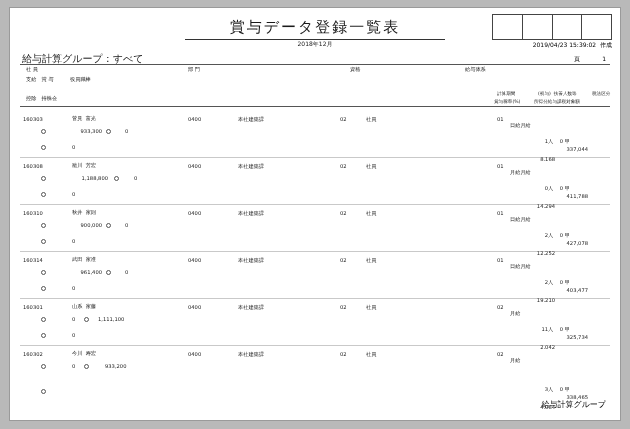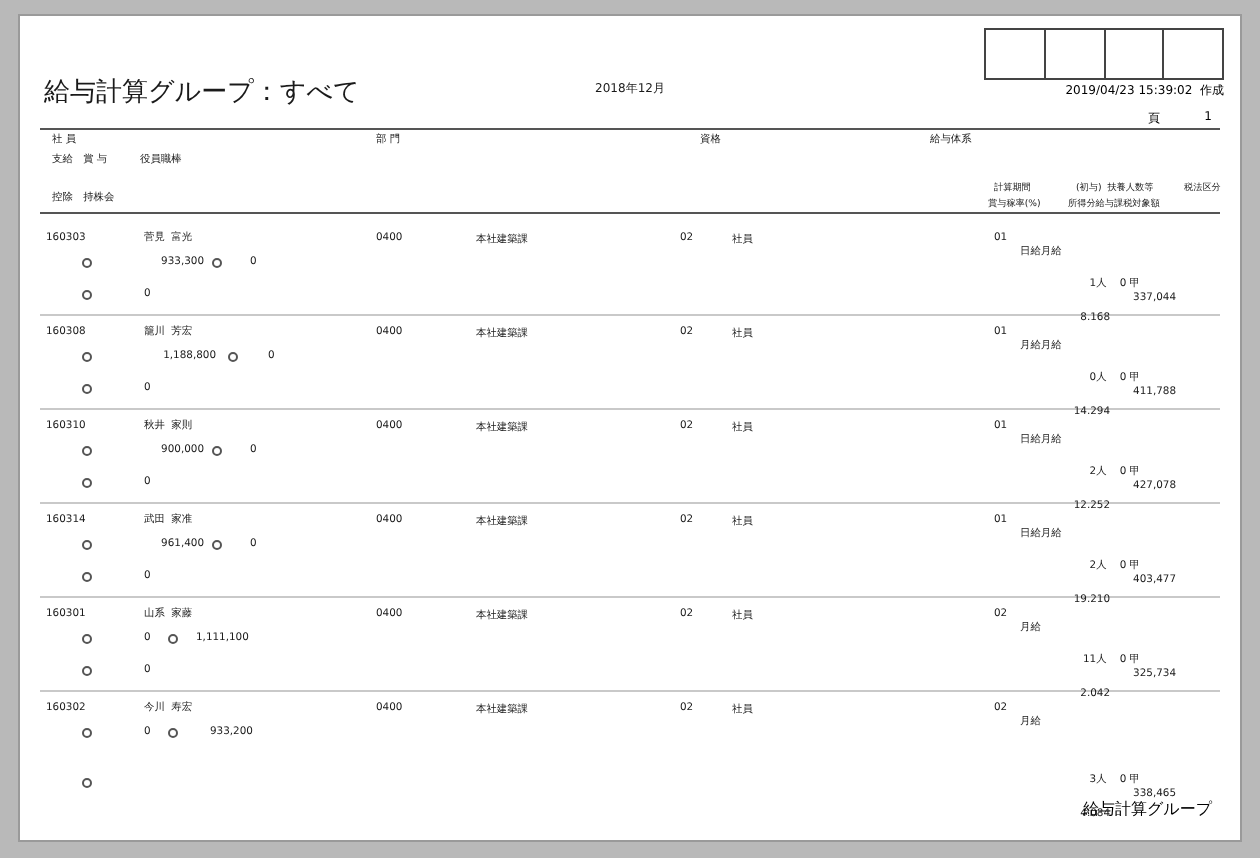--- a/index.html
+++ b/index.html
@@ -28,37 +28,38 @@
   .subtitle{left:0;right:0;top:32px;text-align:center;font-size:6px;}
   .stampbox{
     position:absolute;right:8px;top:6px;width:118px;height:24px;
     border:1px solid #444;display:flex;
   }
   .stampbox div{flex:1;border-right:1px solid #444;}
   .stampbox div:last-child{border-right:none;}
   .datetime{position:absolute;right:8px;top:33px;font-size:6px;white-space:pre;}
   .pg1{position:absolute;right:40px;top:47px;font-size:6px;}
   .pg2{position:absolute;right:14px;top:47px;font-size:6px;}
-  .grp{left:12px;top:29px;font-size:13px;}
+  .grp{left:12px;top:44px;font-size:10px;}
   .hl{position:absolute;left:10px;right:10px;height:1px;background:#555;}
   .sm{font-size:5.2px;}
   .xsm{font-size:4.6px;}
   .rowline{position:absolute;left:10px;right:10px;height:1px;background:#c9c9c9;}
   .circle{
     position:absolute;width:5px;height:5px;border:1px solid #555;border-radius:50%;
     box-sizing:border-box;
   }
   .footer{position:absolute;right:14px;bottom:10px;font-size:8px;}
   .r{text-align:right;}
 </style>
 </head>
 <body>
 
 <div id="page">
 
+  <div class="t title">賞与データ登録一覧表</div>
   <div class="t subtitle">2018年12月</div>
 
   <div class="stampbox">
     <div></div>
     <div></div>
     <div></div>
     <div></div>
   </div>
   <div class="datetime">2019/04/23 15:39:02  作成</div>
   <div class="pg1">頁</div>

